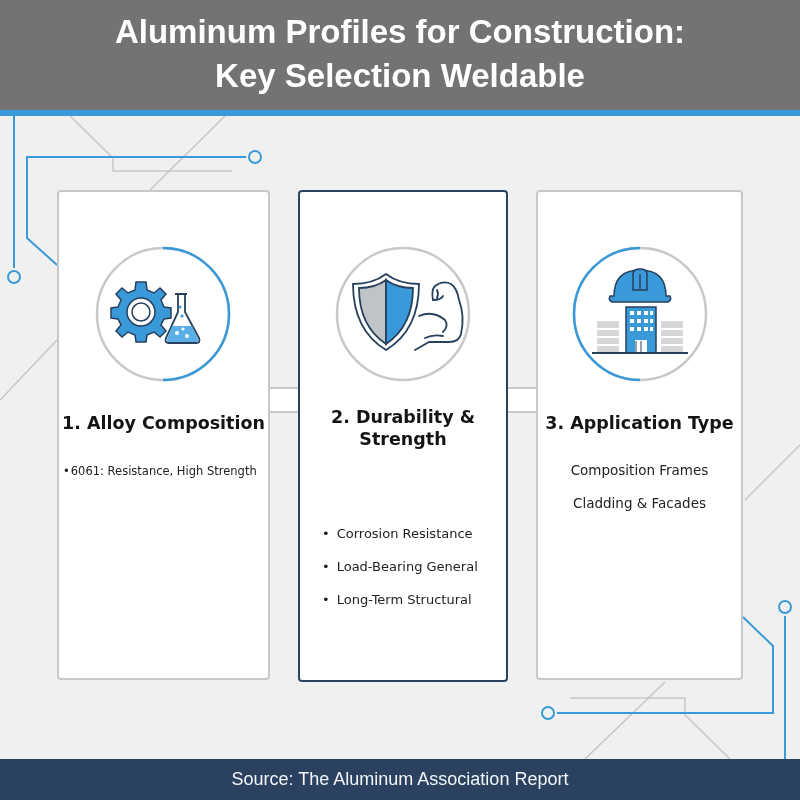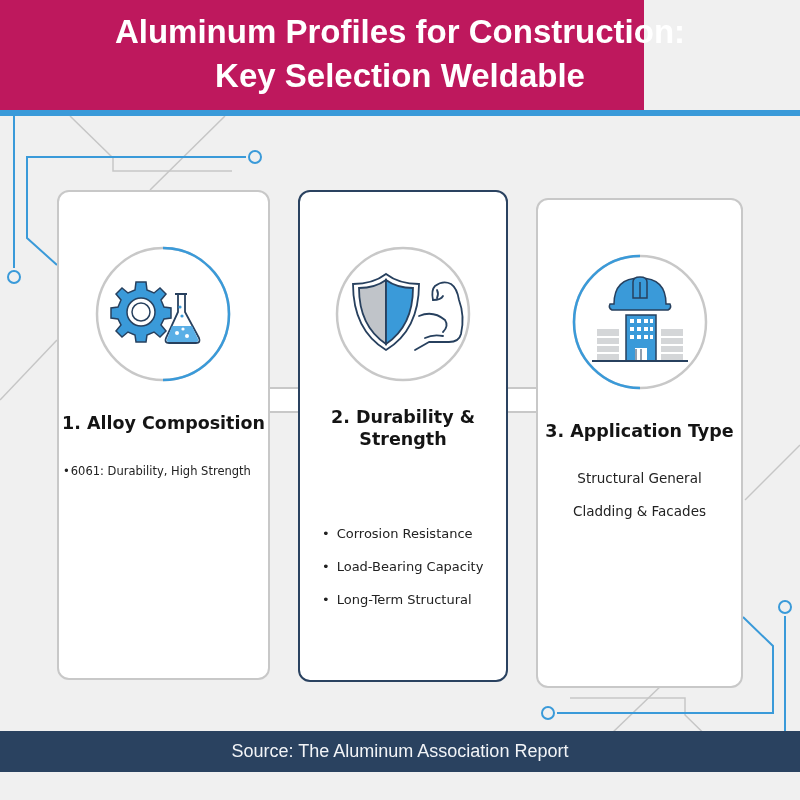--- a/index.html
+++ b/index.html
@@ -1,25 +1,25 @@
 <!DOCTYPE html>
 <html><head>
 <meta charset="utf-8">
 <style>
   html, body { margin:0; padding:0; }
   body { width:800px; height:800px; position:relative; overflow:hidden; background:#f0f0f0; font-family:"Liberation Sans", sans-serif; }
-  .header { position:absolute; left:0; top:0; width:644px; height:110px; background:#be185d; }
+  .header { position:absolute; left:0; top:0; width:800px; height:110px; background:#737373; }
   .header-stripe { position:absolute; left:0; top:110px; width:800px; height:6px; background:#3a9ad9; }
   .title { position:absolute; left:0; top:10px; width:800px; text-align:center; color:#fff; font-weight:bold; font-size:33px; line-height:44px; }
-  .footer { position:absolute; left:0; top:731px; width:800px; height:41px; background:#2a4260; color:#f2f4f7; font-size:18px; line-height:41px; text-align:center; }
+  .footer { position:absolute; left:0; top:759px; width:800px; height:41px; background:#2a4260; color:#f2f4f7; font-size:18px; line-height:41px; text-align:center; }
   .bg-lines { position:absolute; left:0; top:0; width:800px; height:800px; }
-  .card { position:absolute; top:190px; background:#fff; border:2px solid #c8c8c8; border-radius:12px; box-sizing:border-box; }
+  .card { position:absolute; top:190px; background:#fff; border:2px solid #c8c8c8; border-radius:4px; box-sizing:border-box; }
   .card.c1 { left:57px; width:213px; height:490px; }
   .card.c2 { left:298px; width:210px; height:492px; border-color:#2a4260; }
-  .card.c3 { left:536px; width:207px; height:490px;margin-top:8px; }
+  .card.c3 { left:536px; width:207px; height:490px; }
   .bridge { position:absolute; top:387px; height:26px; background:#fff; border-top:2px solid #c8c8c8; border-bottom:2px solid #c8c8c8; box-sizing:border-box; }
   .icon-wrap { position:absolute; top:52px; width:140px; height:140px; }
   .c1 .icon-wrap { left:34px; }
   .c2 .icon-wrap { left:33px; }
   .c3 .icon-wrap { left:32px; }
   .card-title { position:absolute; left:0; width:100%; text-align:center; font-family:"DejaVu Sans", sans-serif; font-weight:bold; font-size:17.5px; color:#141414; line-height:22px; }
   .c1 .card-title { top:220px; }
   .c2 .card-title { top:214px; }
   .c3 .card-title { top:220px; }
   .list { position:absolute; left:0; width:100%; margin:0; padding:0; list-style:none; font-family:"DejaVu Sans", sans-serif; color:#222; }
@@ -86,21 +86,21 @@
         <circle cx="87" cy="63" r="1.6" fill="#3a9ad9" stroke="none"></circle>
         <circle cx="89" cy="72" r="1.6" fill="#3a9ad9" stroke="none"></circle>
         <circle cx="84" cy="89" r="2" fill="#fff" stroke="none"></circle>
         <circle cx="94" cy="92" r="2" fill="#fff" stroke="none"></circle>
         <circle cx="90" cy="85" r="1.6" fill="#fff" stroke="none"></circle>
       </g>
     </svg>
   </div>
   <div class="card-title">1. Alloy Composition</div>
   <ul class="list">
-    <li>6061: Durability, High Strength</li>
+    <li>6061: Resistance, High Strength</li>
   </ul>
 </div>
 
 <div class="card c2">
   <div class="icon-wrap">
     <svg width="140" height="140" viewBox="0 0 140 140">
       <circle cx="70" cy="70" r="66" fill="#fff" stroke="#c8c8c8" stroke-width="2.5"></circle>
       <g stroke="#27405e" stroke-width="1.8">
         <path d="M53 36 Q42 44 26 44 Q26 82 53 100 Z" fill="#c0c4c9"></path>
         <path d="M53 36 Q64 44 80 44 Q80 82 53 100 Z" fill="#3a9ad9"></path>
@@ -113,21 +113,21 @@
         <path d="M92 94 Q100 90 110 92"></path>
       </g>
     </svg>
   </div>
   <div class="card-title">
     <div>2. Durability &amp;</div>
     <div>Strength</div>
   </div>
   <ul class="list">
     <li>Corrosion Resistance</li>
-    <li>Load-Bearing Capacity</li>
+    <li>Load-Bearing General</li>
     <li>Long-Term Structural</li>
   </ul>
 </div>
 
 <div class="card c3">
   <div class="icon-wrap">
     <svg width="140" height="140" viewBox="0 0 140 140">
       <circle cx="70" cy="70" r="66" fill="#fff" stroke="#c8c8c8" stroke-width="2.5"></circle>
       <path d="M70 4 A66 66 0 0 0 70 136" fill="none" stroke="#3a9ad9" stroke-width="2.5"></path>
       <g>
@@ -163,18 +163,18 @@
       </g>
       <g stroke="#27405e" stroke-width="1.5">
         <path d="M44 52 Q44 26 70 26 Q96 26 96 52 L100 52 Q102 56 98 58 L42 58 Q38 56 40 52 Z" fill="#3a9ad9"></path>
         <path d="M63 30 Q63 25 70 25 Q77 25 77 30 L77 46 L63 46 Z" fill="#3a9ad9"></path>
         <line x1="70" y1="30" x2="70" y2="46"></line>
       </g>
     </svg>
   </div>
   <div class="card-title">3. Application Type</div>
   <ul class="list">
-    <li>Structural General</li>
+    <li>Composition Frames</li>
     <li>Cladding &amp; Facades</li>
   </ul>
 </div>
 
 <div class="footer">Source: The Aluminum Association Report</div>
 
 </body></html>

